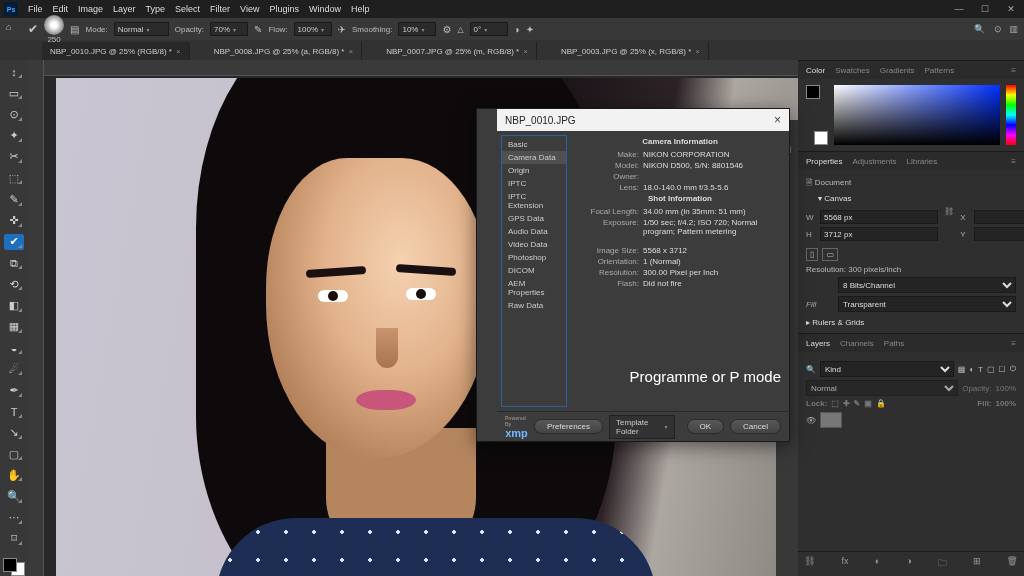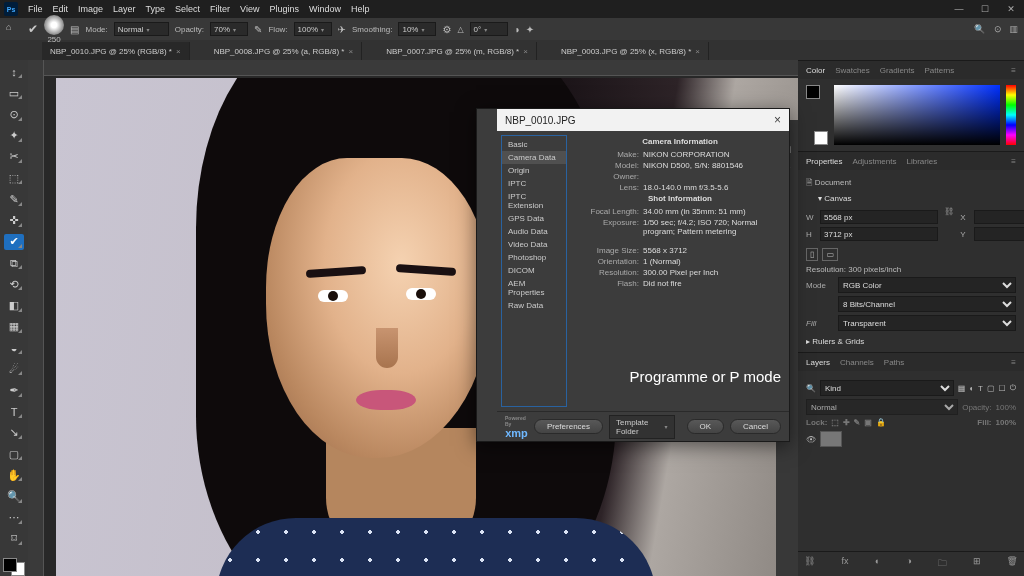--- a/index.html
+++ b/index.html
@@ -279,24 +279,20 @@
                 <input disabled="" style="">
               </div>
           </div>
         </div>
         <div style="display:flex;gap:4px;margin:4px 0;">
           <span style="border:1px solid #666;padding:1px 3px;">▯</span>
           <span style="border:1px solid #666;padding:1px 3px;">▭</span>
         </div>
         <div style="margin:3px 0;"><span>Resolution:</span> <span>300 pixels/inch</span></div>
         <div class="prop-row">
-            <label style="width:28px;">Mode</label>
-            <select><option>RGB Color</option></select>
-          </div>
-        <div class="prop-row">
             <label style="width:28px;"></label>
             <select><option>8 Bits/Channel</option></select>
           </div>
         <div class="prop-row">
             <label style="width:28px;font-style:italic;">Fill</label>
             <select><option>Transparent</option></select>
           </div>
         <div style="color:#ddd;margin-top:6px;">▸ <span>Rulers &amp; Grids</span></div>
       </div>
     </div>

